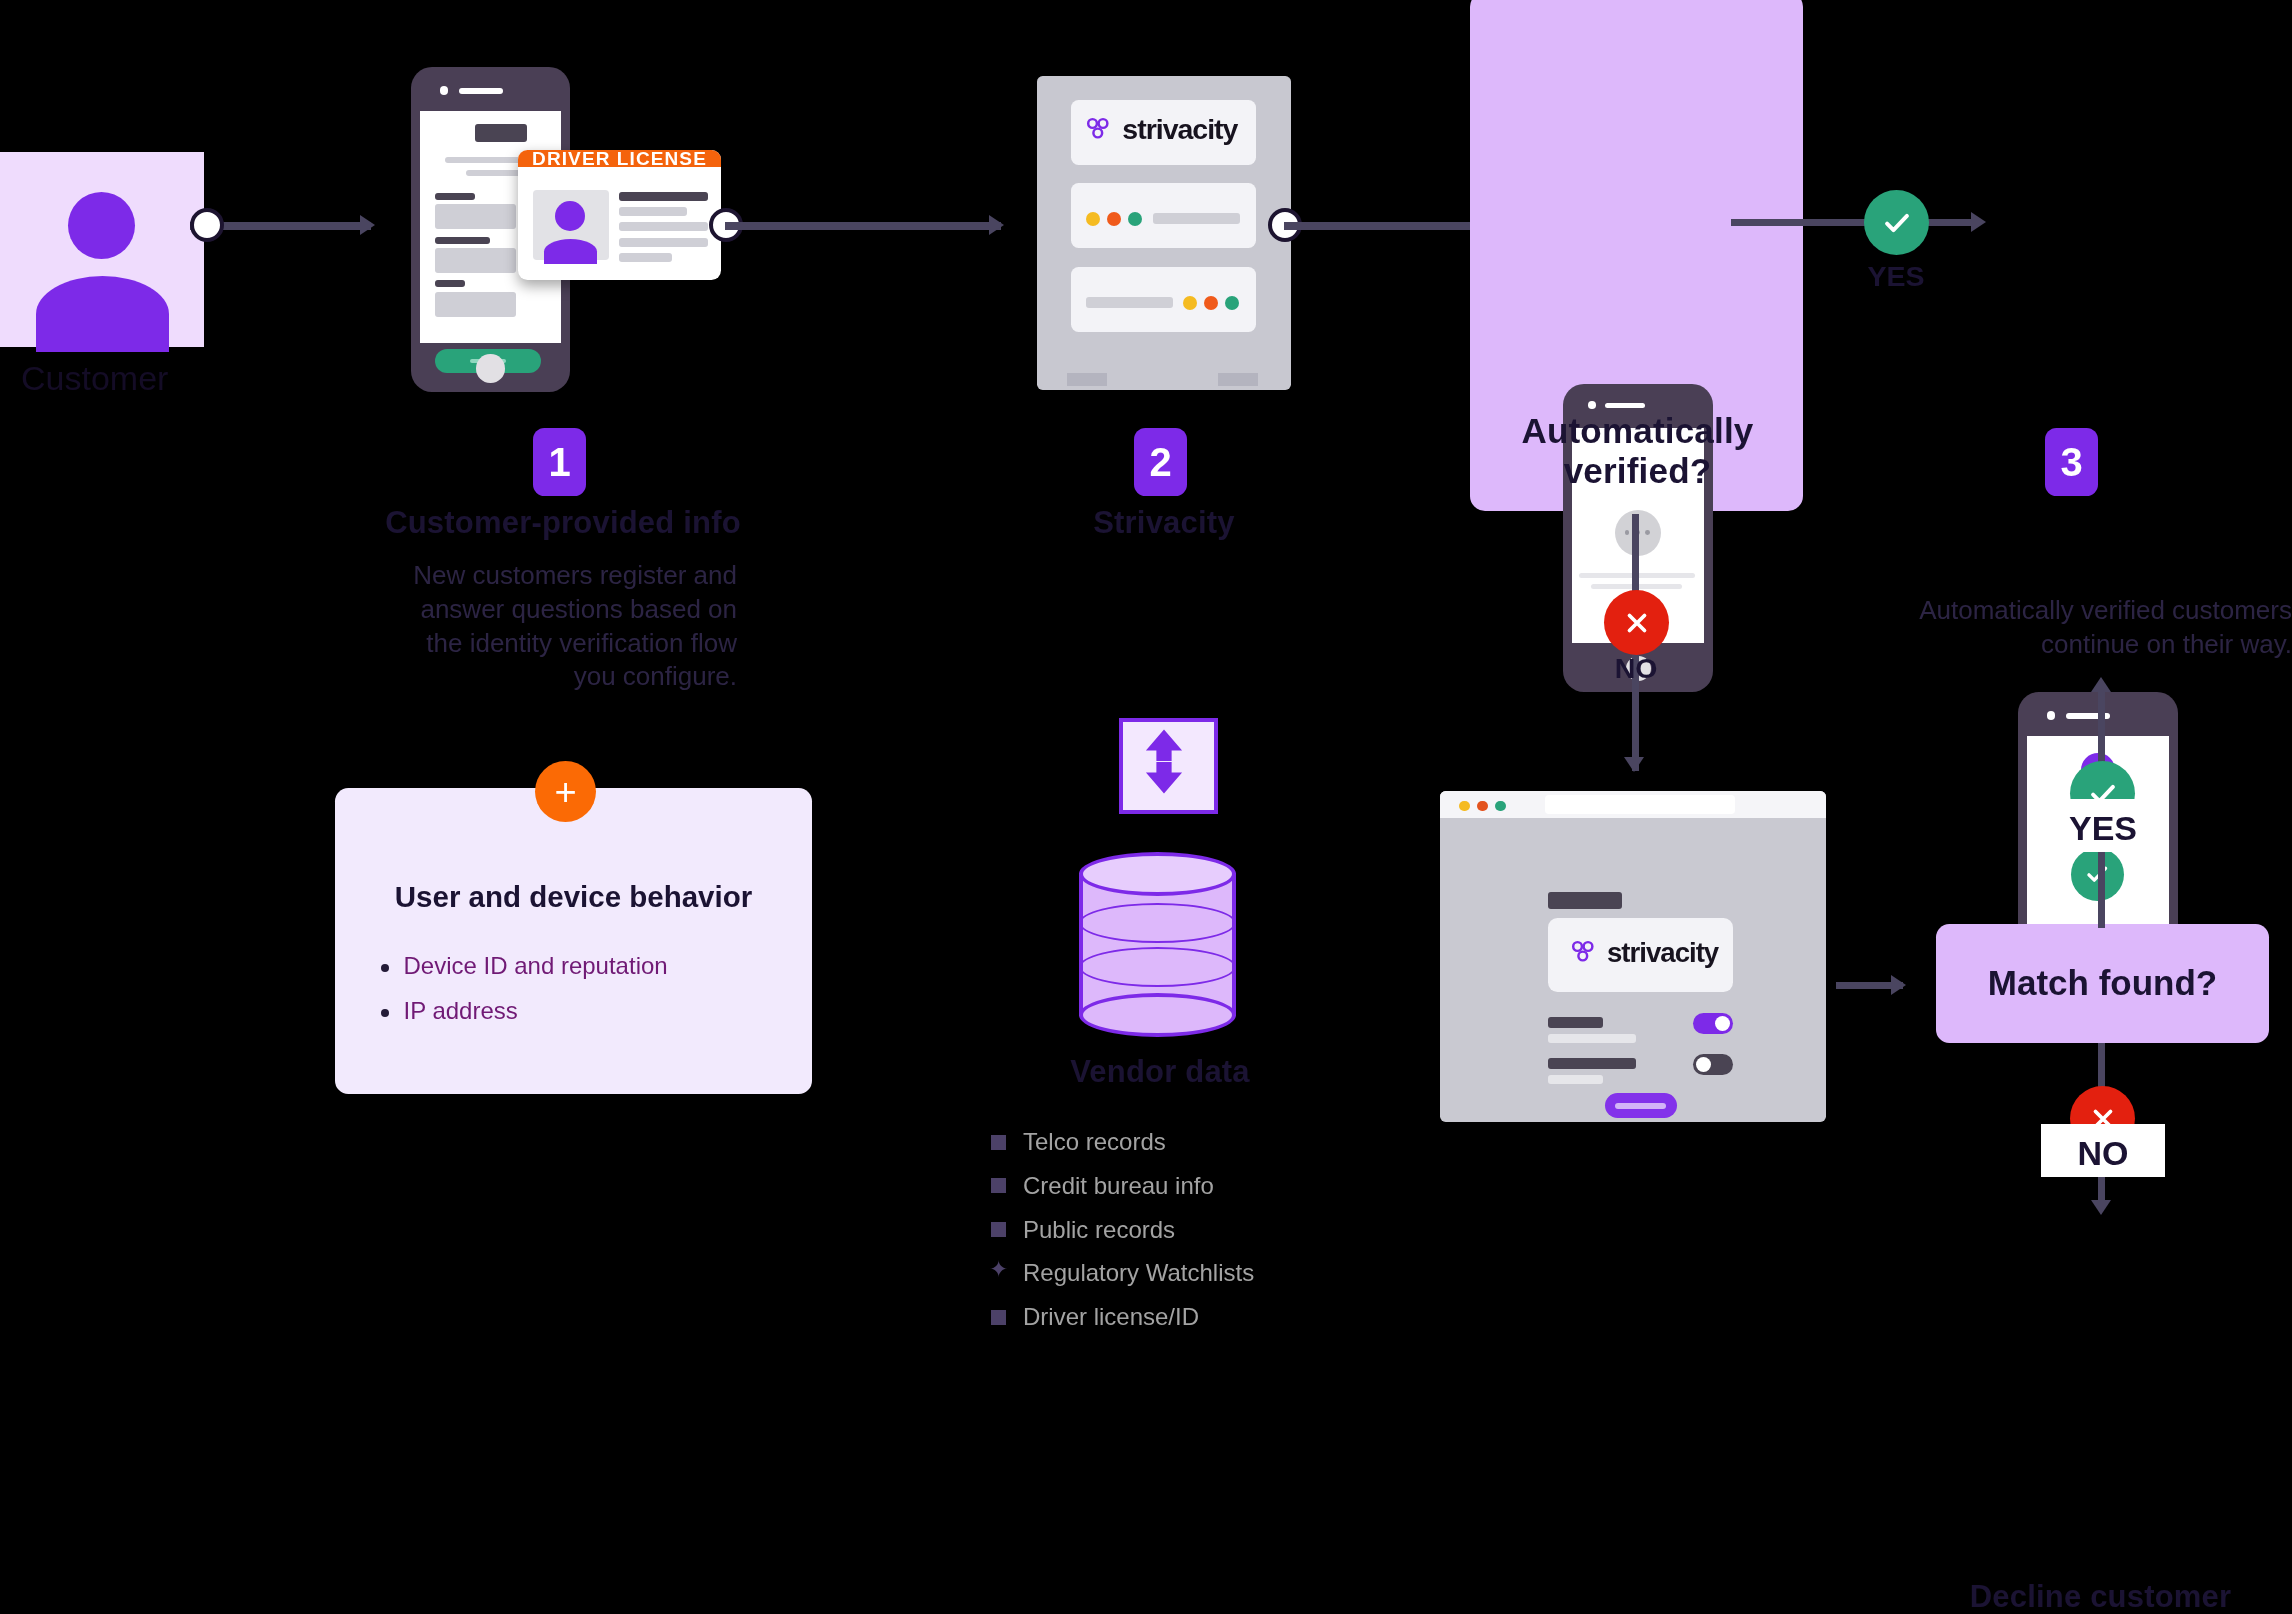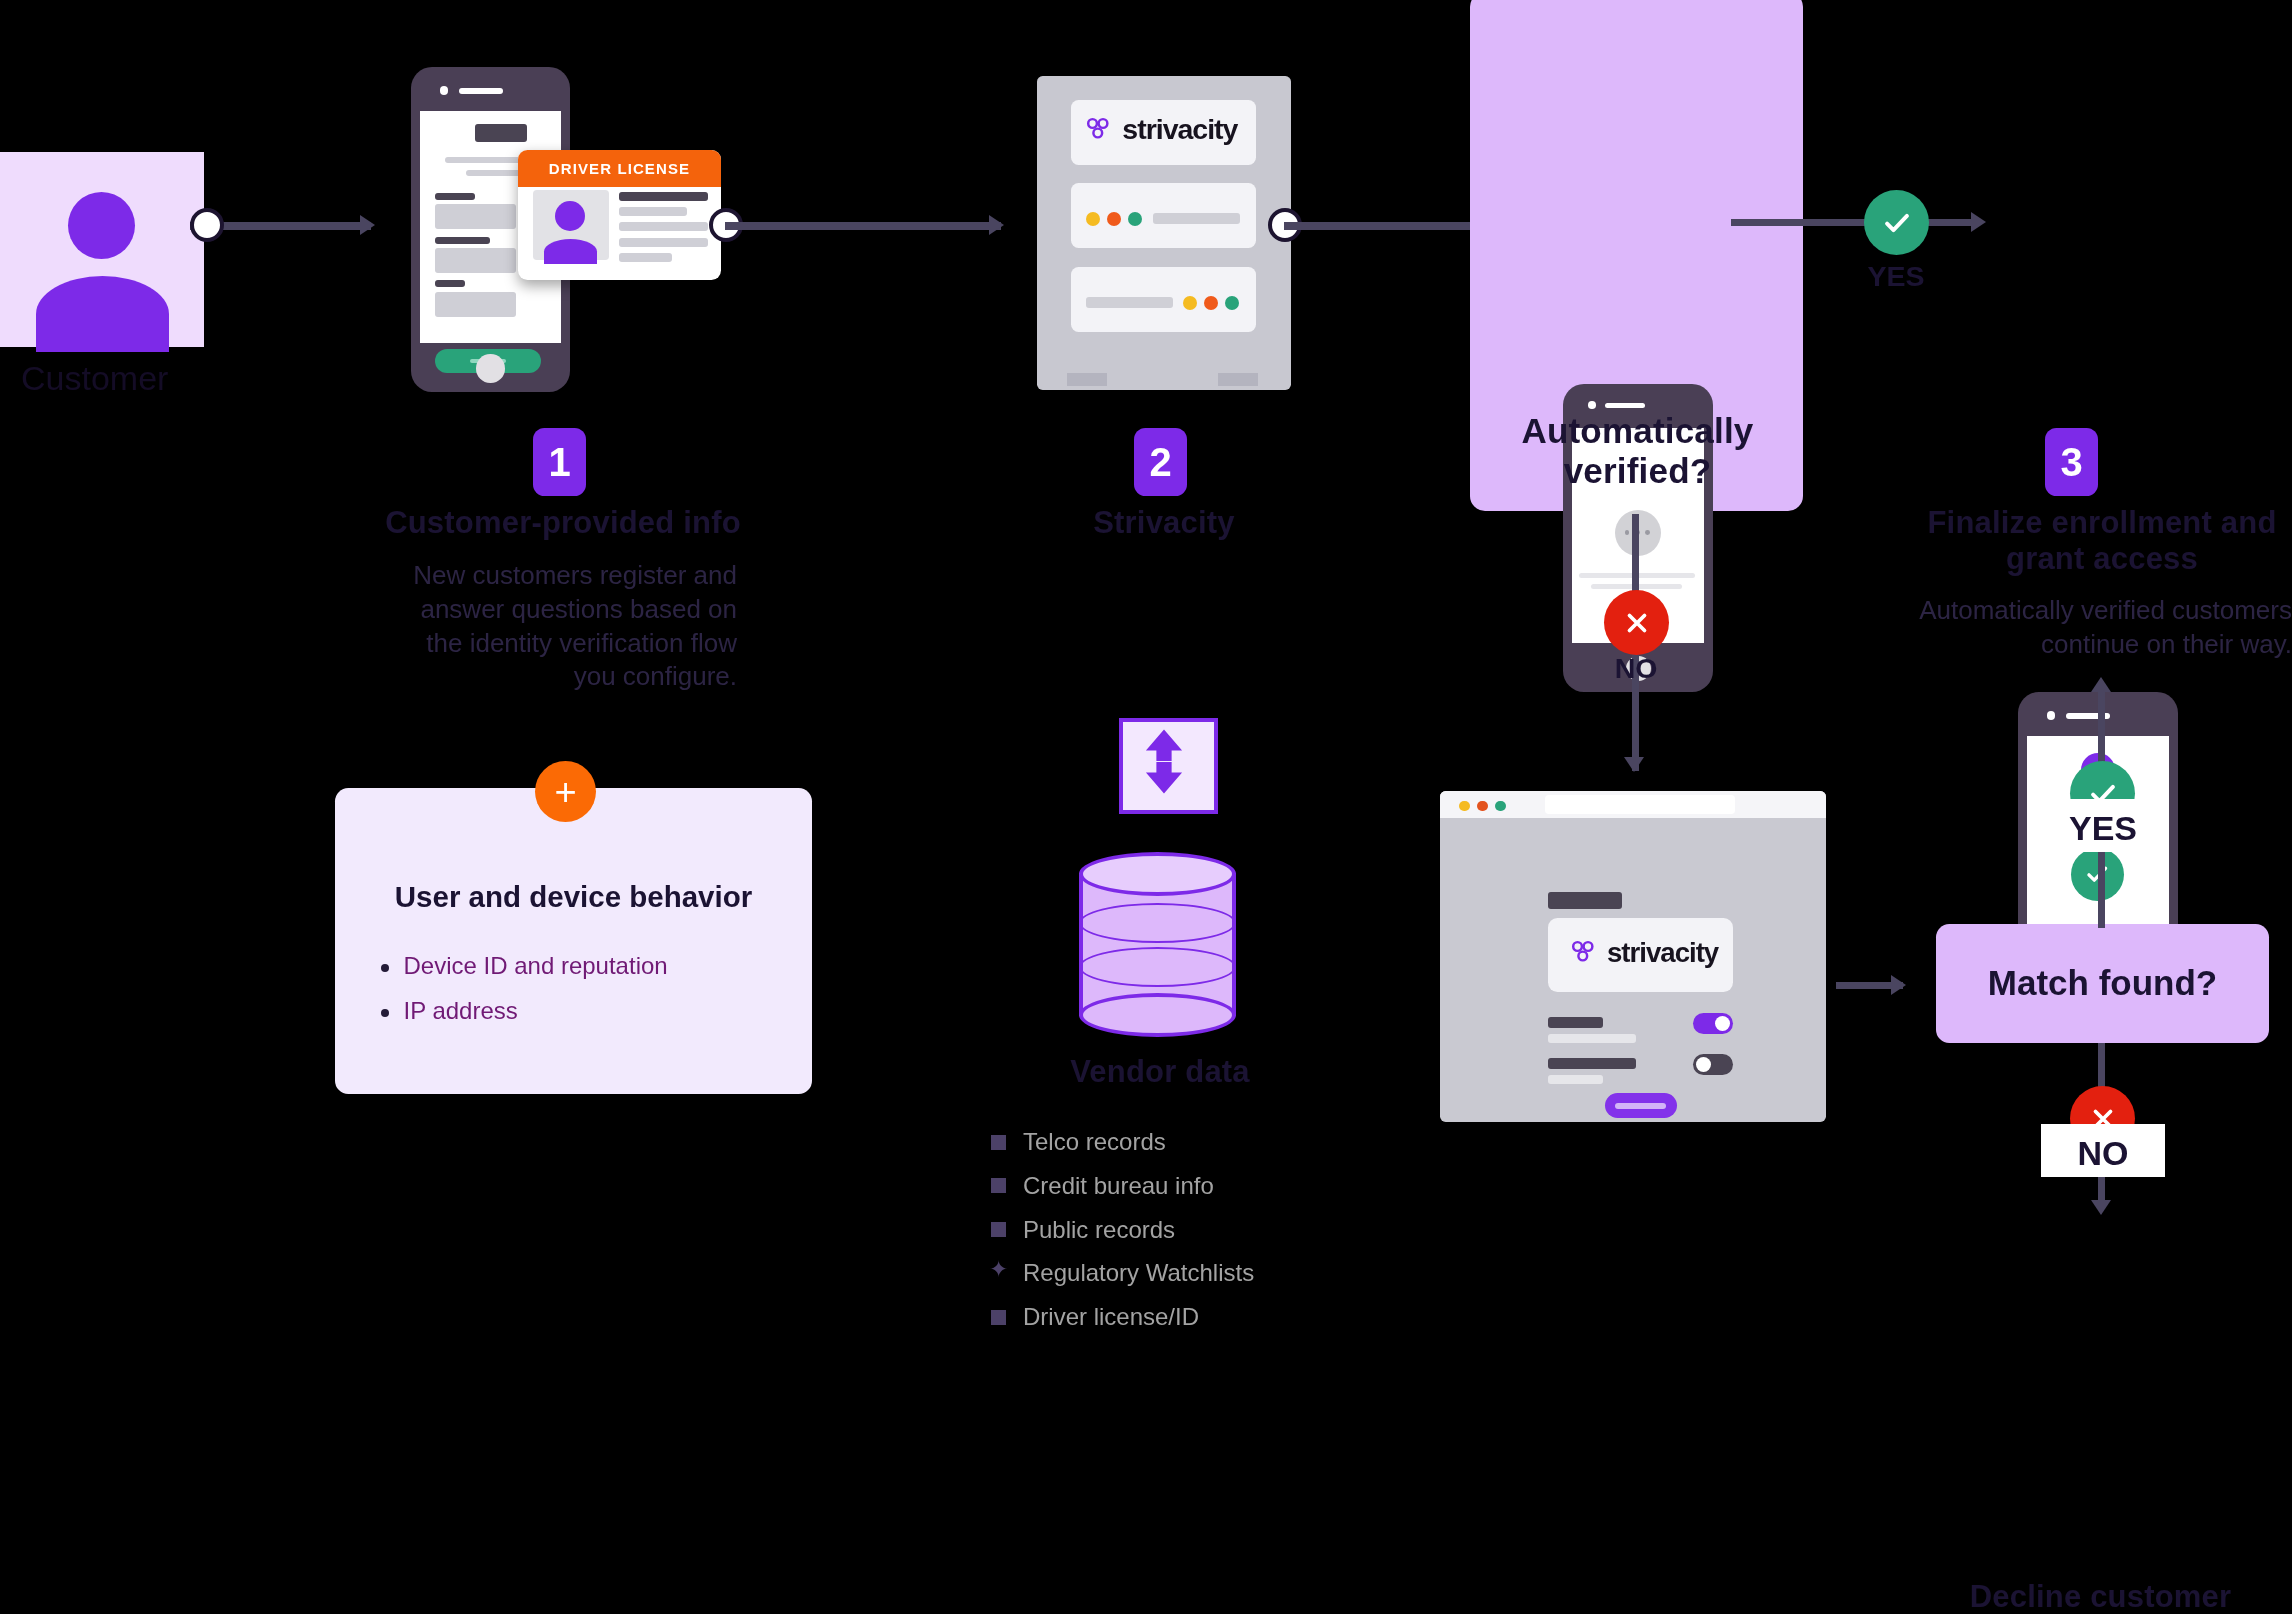--- a/index.html
+++ b/index.html
@@ -173,21 +173,21 @@
       <div class="ln ln-dark" style="left:15px;top:169px;width:30px;height:6.7px;"></div>
       <div class="ln ln-grey" style="left:15px;top:181px;width:81px;height:25px;"></div>
       <div class="abs" style="left:15px;top:238px;width:106px;height:24px;border-radius:12.4px;background:#29a37a;">
         <div class="ln" style="left:35px;top:9.5px;width:36px;height:4.8px;background:#8fd8bf;"></div>
       </div>
     </div>
     <div class="home"></div>
   </div>
 
   <div class="dl-card" style="left:518px;top:150px;width:203px;height:130px;">
-    <div class="dl-head" style="height:37px;font-size:15px;">DRIVER LICENSE</div>
+    <div class="dl-head" style="height:17px;font-size:19px;">DRIVER LICENSE</div>
     <div class="dl-photo" style="left:15px;top:40px;width:76px;height:70px;">
       <div class="avatar-head" style="left:22px;top:11.4px;width:30px;height:30px;"></div>
       <div class="avatar-body" style="left:11.4px;top:49px;width:53px;height:25px;"></div>
     </div>
     <div class="ln ln-dark" style="left:101px;top:42px;width:89px;height:8.6px;"></div>
     <div class="ln ln-grey" style="left:101px;top:57px;width:68px;height:8.6px;"></div>
     <div class="ln ln-grey" style="left:101px;top:72px;width:89px;height:8.6px;"></div>
     <div class="ln ln-grey" style="left:101px;top:88px;width:89px;height:8.6px;"></div>
     <div class="ln ln-grey" style="left:101px;top:103px;width:53px;height:8.6px;"></div>
   </div>
@@ -276,21 +276,20 @@
 
   <div class="step-badge abs" style="left:533px;top:428px;">1</div>
   <div class="step-badge abs" style="left:1134px;top:428px;">2</div>
   <div class="step-badge abs" style="left:2045px;top:428px;">3</div>
 
   <div class="abs dark-title" style="left:373px;top:505px;width:380px;font-size:31px;">Customer-provided info</div>
   <div class="abs dark-body" style="left:395px;top:559px;width:342px;font-size:26px;">New customers register and answer questions based on the identity verification flow you configure.</div>
 
   <div class="abs dark-title" style="left:974px;top:505px;width:380px;font-size:31px;">Strivacity</div>
 
-  <div class="abs dark-title" style="left:1912px;top:505px;width:380px;font-size:31px;">Finalize enrollment and grant access</div>
   <div class="abs dark-body" style="left:1898px;top:594px;width:394px;font-size:26px;">Automatically verified customers continue on their way.</div>
 
   <div class="info-card" style="left:335px;top:788px;width:477px;height:306px;">
     <div class="info-title" style="margin:91px auto 0 auto;width:380px;">User and device behavior</div>
     <ul class="info-list" style="margin:38px 0 0 40px;">
       <li>Device ID and reputation</li>
       <li>IP address</li>
     </ul>
   </div>
   <div class="plus-circle" style="left:535px;top:761px;">+</div>

